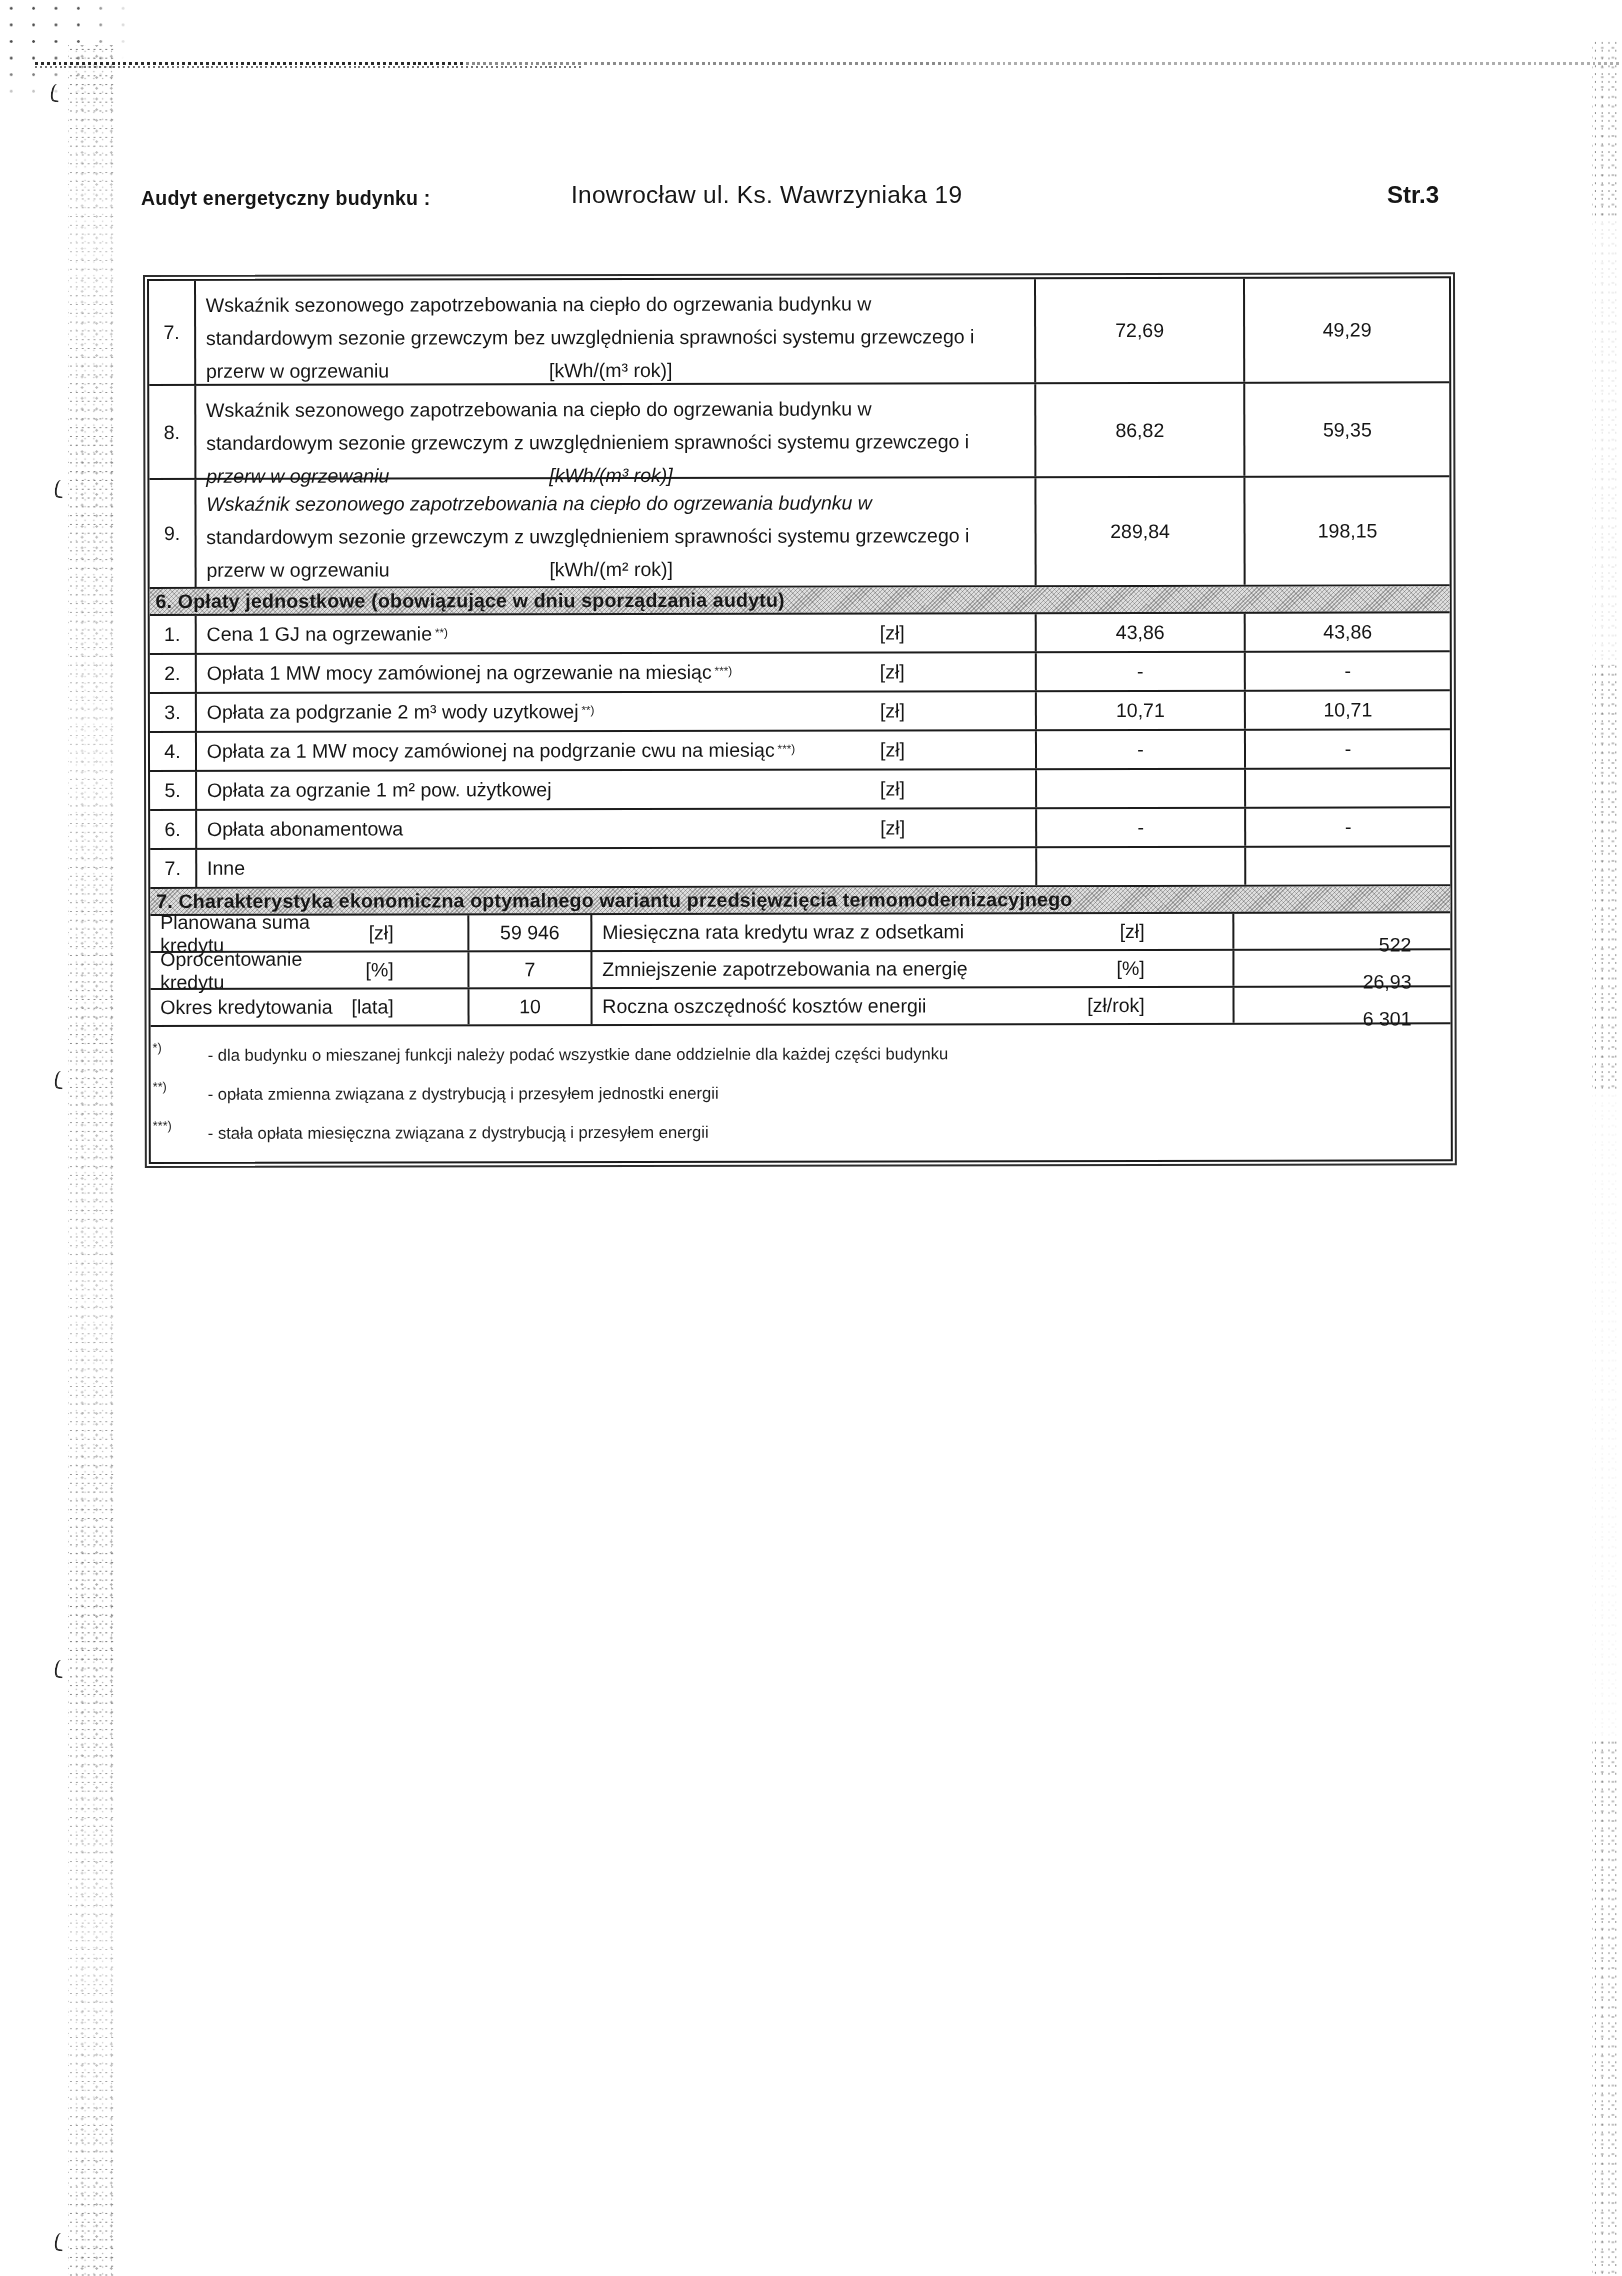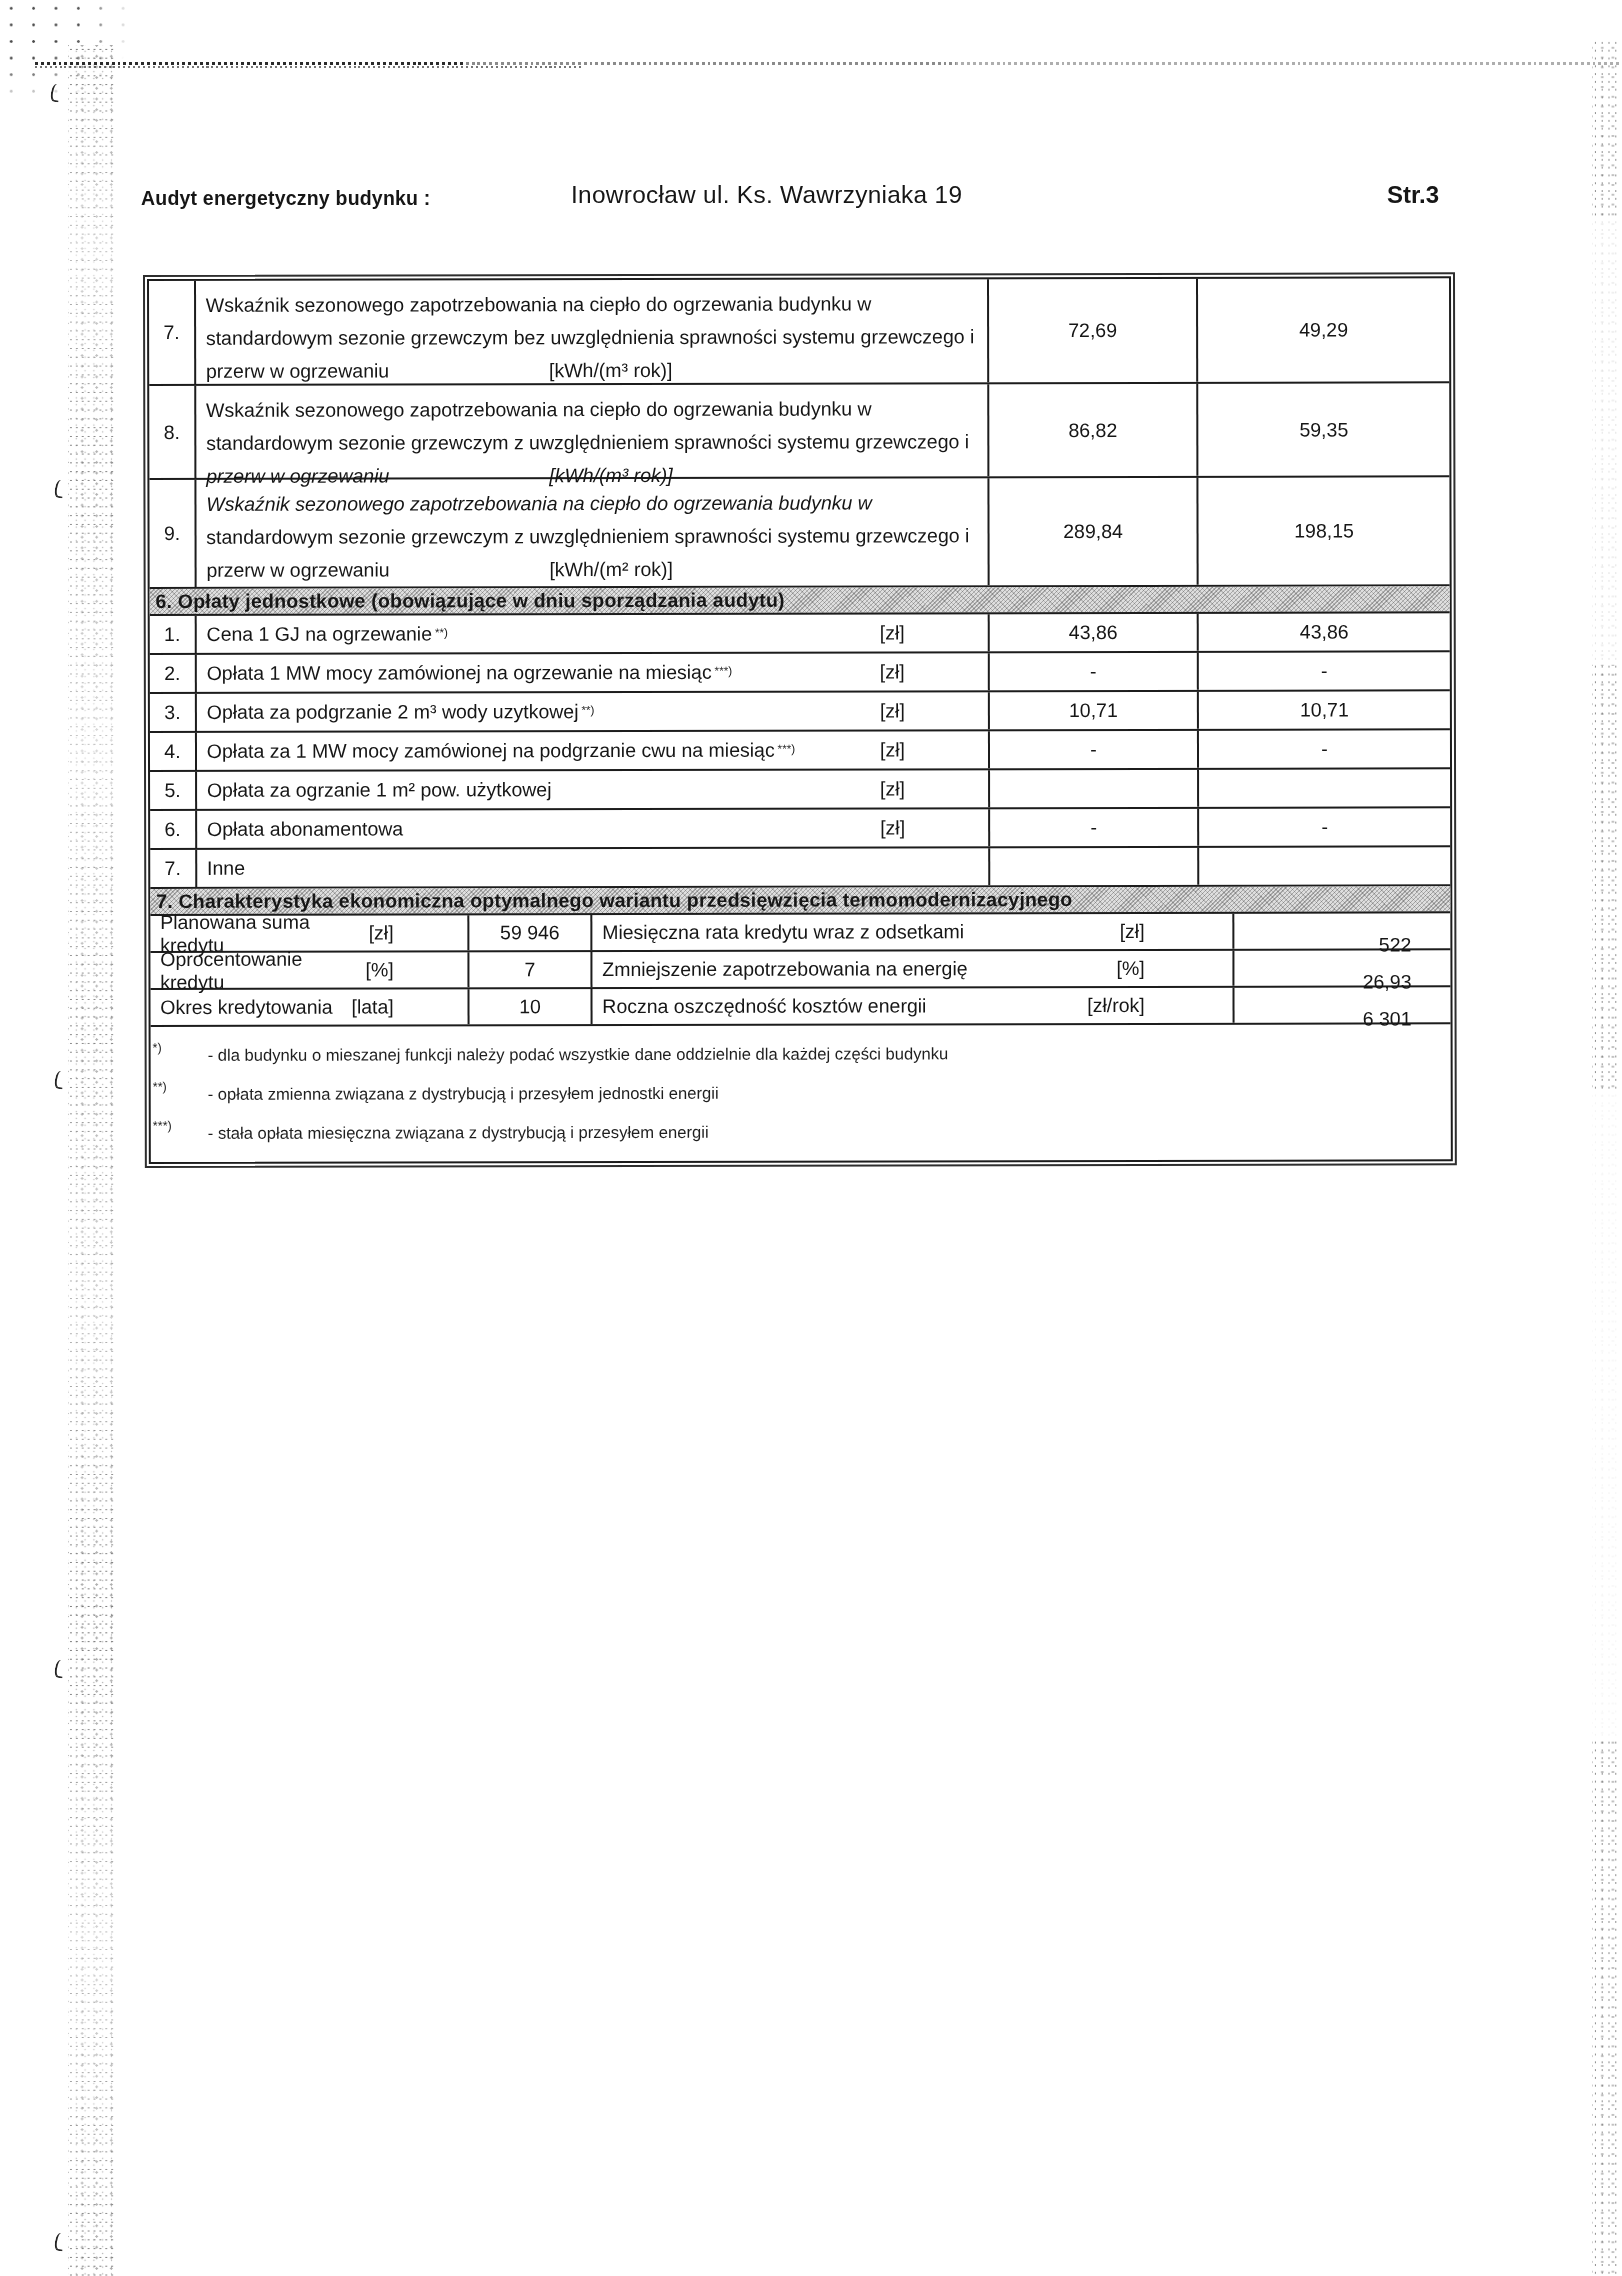--- a/index.html
+++ b/index.html
@@ -45,21 +45,21 @@
   
   .tbl{position:absolute;left:147px;top:279px;width:1304px;border:2px solid #1c1c1c;
     outline:2px solid #2e2e2e;outline-offset:2px;background:#fff;
     transform:rotate(-0.12deg);transform-origin:top left;font-size:19.5px;}
   .row{display:flex;border-bottom:2px solid #1c1c1c;}
   .row:last-child{border-bottom:none;}
   .c{min-width:0;}
   .num{width:47px;border-right:2px solid #1c1c1c;display:flex;align-items:center;justify-content:center;}
   .lbl{flex:1;border-right:2px solid #1c1c1c;padding:5.9px 9.8px;position:relative;}
   .v1{width:209px;border-right:2px solid #1c1c1c;display:flex;align-items:center;justify-content:center;}
-  .v2{width:251px;display:flex;align-items:center;justify-content:center;}
+  .v2{width:204px;display:flex;align-items:center;justify-content:center;}
   .ind .lbl{line-height:33px;padding-top:7.8px;}
   .l3{position:relative;}
   .l3 .unit{position:absolute;left:343px;top:0;}
   .it{font-style:italic;}
   .band{height:27px;border-bottom:2px solid #1c1c1c;display:flex;align-items:center;
     padding-left:5.9px;font-weight:bold;letter-spacing:0.2px;
     background:
       repeating-linear-gradient(135deg,rgba(0,0,0,.26) 0 1px,transparent 1px 2.9px),
       repeating-linear-gradient(45deg,rgba(0,0,0,.16) 0 1px,transparent 1px 3.9px),
       #dedede;}

